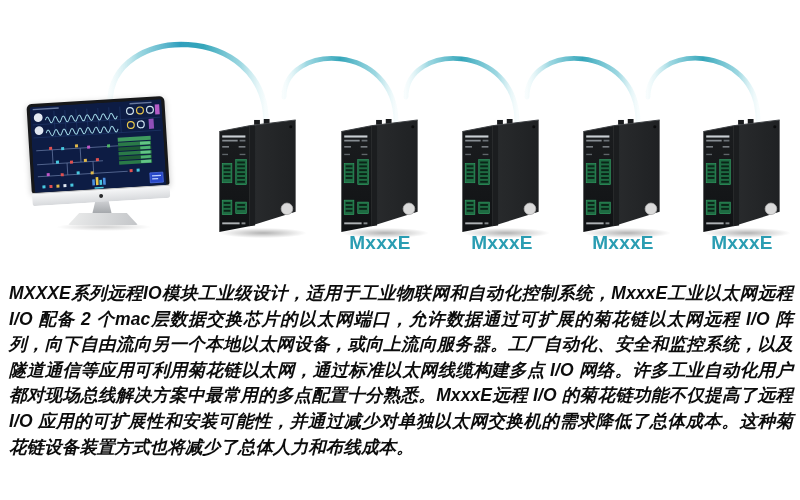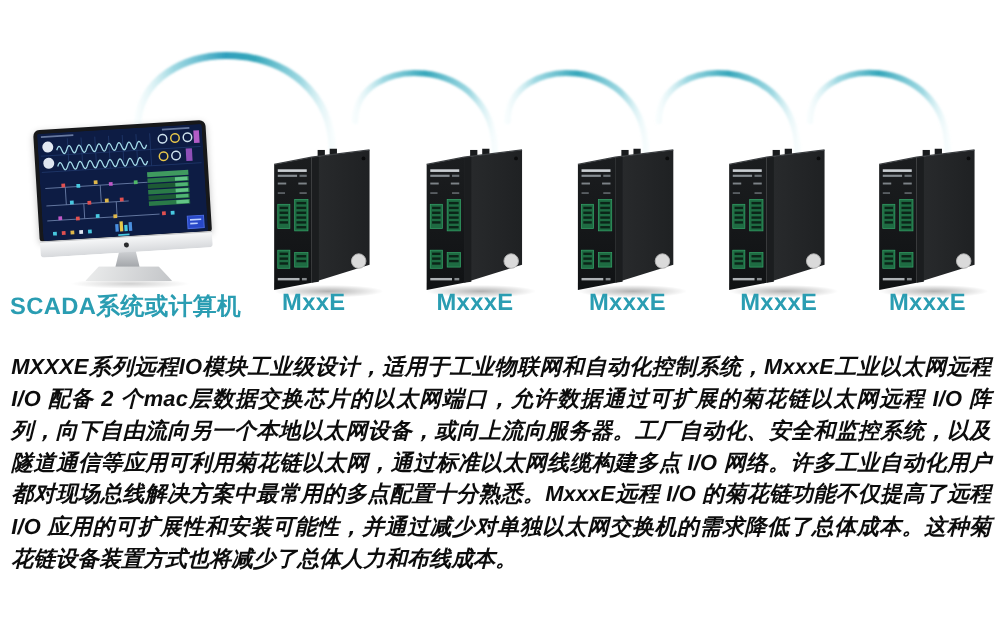--- a/index.html
+++ b/index.html
@@ -267,22 +267,20 @@
       <svg viewBox="0 0 88 118">
         <use href="#iomod"></use>
       </svg>
     </div>
   <div class="module" style="left:698px">
       <svg viewBox="0 0 88 118">
         <use href="#iomod"></use>
       </svg>
     </div>
 
-  <div class="dev-label" style="left:8px;width:184px">SCADA系统或计算机</div>
-  <div class="dev-label" style="left:208px;width:86px">MxxE</div>
   <div class="dev-label" style="left:337px;width:86px">MxxxE</div>
   <div class="dev-label" style="left:459px;width:86px">MxxxE</div>
   <div class="dev-label" style="left:580px;width:86px">MxxxE</div>
   <div class="dev-label" style="left:699px;width:86px">MxxxE</div>
 
   <div class="body-text">MXXXE系列远程IO模块工业级设计，适用于工业物联网和自动化控制系统，MxxxE工业以太网远程 I/O 配备 2 个mac层数据交换芯片的以太网端口，允许数据通过可扩展的菊花链以太网远程 I/O 阵列，向下自由流向另一个本地以太网设备，或向上流向服务器。工厂自动化、安全和监控系统，以及隧道通信等应用可利用菊花链以太网，通过标准以太网线缆构建多点 I/O 网络。许多工业自动化用户都对现场总线解决方案中最常用的多点配置十分熟悉。MxxxE远程 I/O 的菊花链功能不仅提高了远程 I/O 应用的可扩展性和安装可能性，并通过减少对单独以太网交换机的需求降低了总体成本。这种菊花链设备装置方式也将减少了总体人力和布线成本。</div>
 
 </div>
 
 </body></html>

